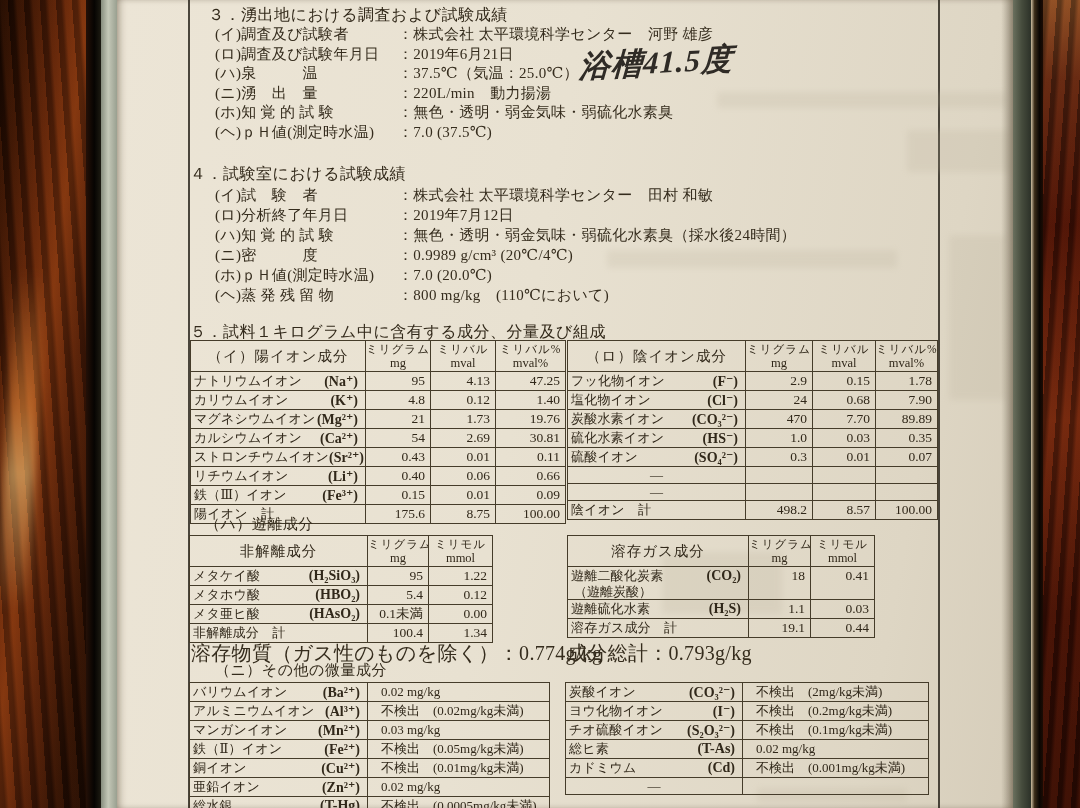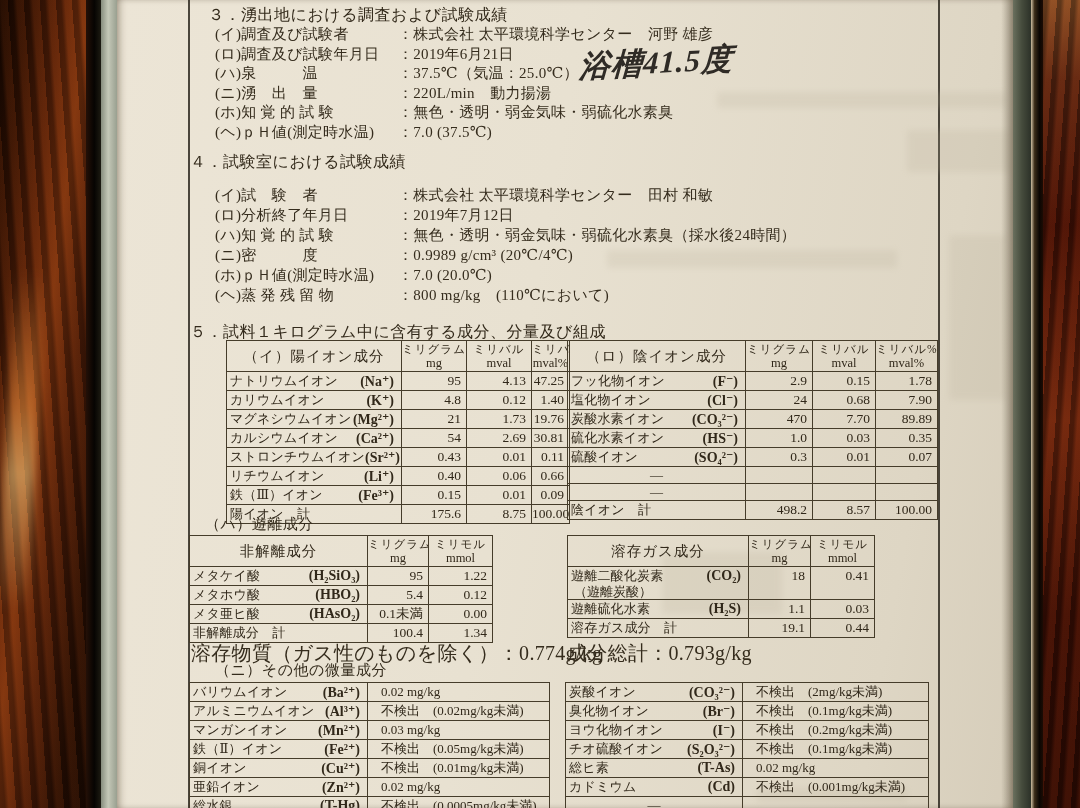--- a/index.html
+++ b/index.html
@@ -108,21 +108,21 @@
       <span class="kv-label">(ニ)湧　出　量</span><span class="kv-value">：220L/min　動力揚湯</span>
     </div>
     <div class="kv-row" style="top:103px;">
       <span class="kv-label">(ホ)知 覚 的 試 験</span><span class="kv-value">：無色・透明・弱金気味・弱硫化水素臭</span>
     </div>
     <div class="kv-row" style="top:123px;">
       <span class="kv-label">(ヘ)ｐＨ値(測定時水温)</span><span class="kv-value">：7.0 (37.5℃)</span>
     </div>
     <div class="handnote">浴槽41.5度</div>
 
-    <div class="sec-h" style="left:73px;top:152px;">４．試験室における試験成績</div>
+    <div class="sec-h" style="left:73px;top:164px;">４．試験室における試験成績</div>
     <div class="kv-row" style="top:186px;">
       <span class="kv-label">(イ)試　験　者</span><span class="kv-value">：株式会社 太平環境科学センター　田村 和敏</span>
     </div>
     <div class="kv-row" style="top:206px;">
       <span class="kv-label">(ロ)分析終了年月日</span><span class="kv-value">：2019年7月12日</span>
     </div>
     <div class="kv-row" style="top:226px;">
       <span class="kv-label">(ハ)知 覚 的 試 験</span><span class="kv-value">：無色・透明・弱金気味・弱硫化水素臭（採水後24時間）</span>
     </div>
     <div class="kv-row" style="top:246px;">
@@ -130,21 +130,21 @@
     </div>
     <div class="kv-row" style="top:266px;">
       <span class="kv-label">(ホ)ｐＨ値(測定時水温)</span><span class="kv-value">：7.0 (20.0℃)</span>
     </div>
     <div class="kv-row" style="top:286px;">
       <span class="kv-label">(ヘ)蒸 発 残 留 物</span><span class="kv-value">：800 mg/kg　(110℃において)</span>
     </div>
 
     <div class="sec-h" style="left:73px;top:322px;">５．試料１キログラム中に含有する成分、分量及び組成</div>
 
-    <table class="dtable" style="left:73px;top:340px;width:344px;margin-left:36px;">
+    <table class="dtable" style="left:73px;top:340px;width:376px;">
       <colgroup>
           <col style="width:175px">
           <col style="width:65px">
           <col style="width:65px">
           <col>
         </colgroup>
       <tbody>
           <tr class="hrow">
         <th class="ttitle">（イ）陽イオン成分</th>
         <th class="colh">
@@ -555,29 +555,20 @@
               <div class="labwrap">
                 <span class="nm">炭酸イオン</span>
                 <span class="fm">(CO₃²⁻)</span>
               </div>
             </td>
             <td class="val">不検出　(2mg/kg未満)</td>
           </tr>
       <tr>
             <td class="lab">
               <div class="labwrap">
-                <span class="nm">臭化物イオン</span>
-                <span class="fm">(Br⁻)</span>
-              </div>
-            </td>
-            <td class="val">不検出　(0.1mg/kg未満)</td>
-          </tr>
-      <tr>
-            <td class="lab">
-              <div class="labwrap">
                 <span class="nm">ヨウ化物イオン</span>
                 <span class="fm">(I⁻)</span>
               </div>
             </td>
             <td class="val">不検出　(0.2mg/kg未満)</td>
           </tr>
       <tr>
             <td class="lab">
               <div class="labwrap">
                 <span class="nm">チオ硫酸イオン</span>

